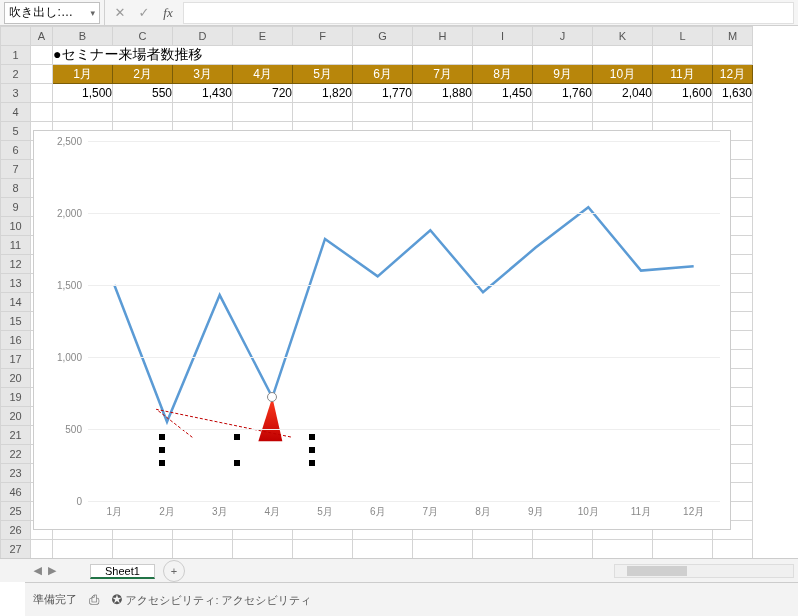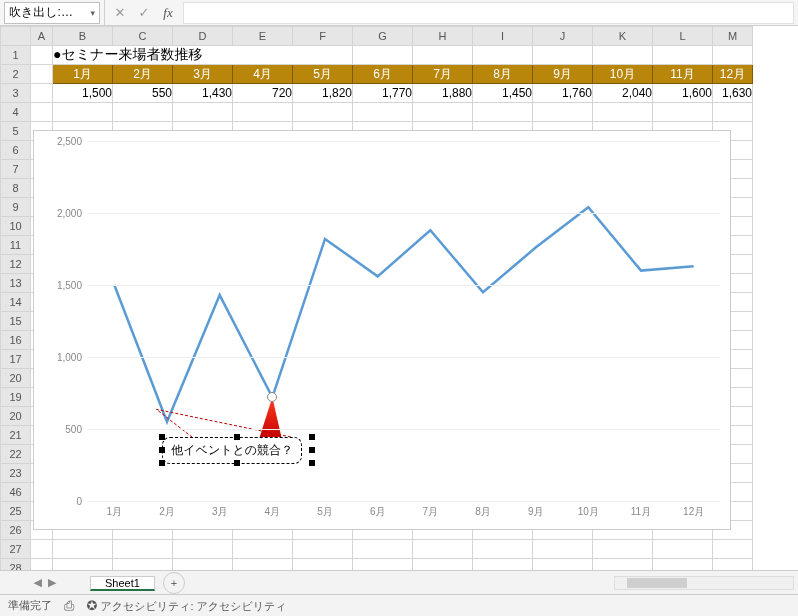--- a/index.html
+++ b/index.html
@@ -48,21 +48,21 @@
   
   .tabs { height: 24px; border-top: 1px solid #ccc; display: flex; align-items: center; background: #f3f3f3; font-size: 11px; }
   .tabnav { width: 90px; display: flex; justify-content: center; gap: 6px; color: #888; }
   .tab { padding: 0 14px; background: #fff; border: 1px solid #ccc; border-bottom: 2px solid #217346; position: relative; top: 1px; }
   .tabadd { width: 22px; height: 22px; border: 1px solid #ccc; border-radius: 50%; display: flex; align-items: center; justify-content: center; margin-left: 8px; color: #666; }
   .hscroll { flex: 1; display: flex; justify-content: flex-end; align-items: center; padding-right: 4px; }
   .hsb { width: 180px; height: 14px; background: #f0f0f0; border: 1px solid #ddd; display: flex; align-items: center; }
   .hsb .thumb { width: 60px; height: 10px; background: #cfcfcf; margin-left: 12px; }
 
   
-  .status { height: 22px; border-top: 1px solid #ccc; background: #f3f3f3; display: flex; align-items: center; font-size: 11px; color: #555; padding: 0 8px; gap: 12px; }
+  .status { height: 34px; border-top: 1px solid #ccc; background: #f3f3f3; display: flex; align-items: center; font-size: 11px; color: #555; padding: 0 8px; gap: 12px; margin-left: 25px; }
   .status .ico { font-size: 13px; }
 </style>
 </head>
 <body>
 
 <div id="app">
 
   <div class="formula-bar">
     <div class="namebox">
       <span>吹き出し:…</span>
@@ -608,23 +608,20 @@
           <svg class="arrow" id="arrowsvg" width="632" height="360" style="left: 0px; top: 0px;">
     <defs>
                 <linearGradient id="rg" x1="0" y1="1" x2="0" y2="0">
       <stop offset="0" stop-color="#c00000"></stop>
                   <stop offset="1" stop-color="#ff3b1f"></stop>
     </linearGradient>
               </defs>
     <polygon points="184.33333333333334,256.32 194.33333333333334,300.32 170.33333333333334,300.32" fill="url(#rg)"></polygon>
     <polyline points="104.33333333333334,296.32 68.33333333333334,268.32 204.33333333333334,296.32" fill="none" stroke="#c00000" stroke-width="1" stroke-dasharray="3 2"></polyline>
   </svg>
-          <div class="callout" id="callout-box" style="left: 74.3333px; top: 296.32px;">
-            <span>他イベントとの競合？</span>
-          </div>
         <div class="handle" style="left: 71.3333px; top: 293.32px;"></div>
             <div class="handle" style="left: 146.333px; top: 293.32px;"></div>
             <div class="handle" style="left: 221.333px; top: 293.32px;"></div>
             <div class="handle" style="left: 71.3333px; top: 306.32px;"></div>
             <div class="handle" style="left: 221.333px; top: 306.32px;"></div>
             <div class="handle" style="left: 71.3333px; top: 319.32px;"></div>
             <div class="handle" style="left: 146.333px; top: 319.32px;"></div>
             <div class="handle" style="left: 221.333px; top: 319.32px;"></div>
             <div class="rot" style="left: 179.333px; top: 251.32px;"></div>
           </div>

